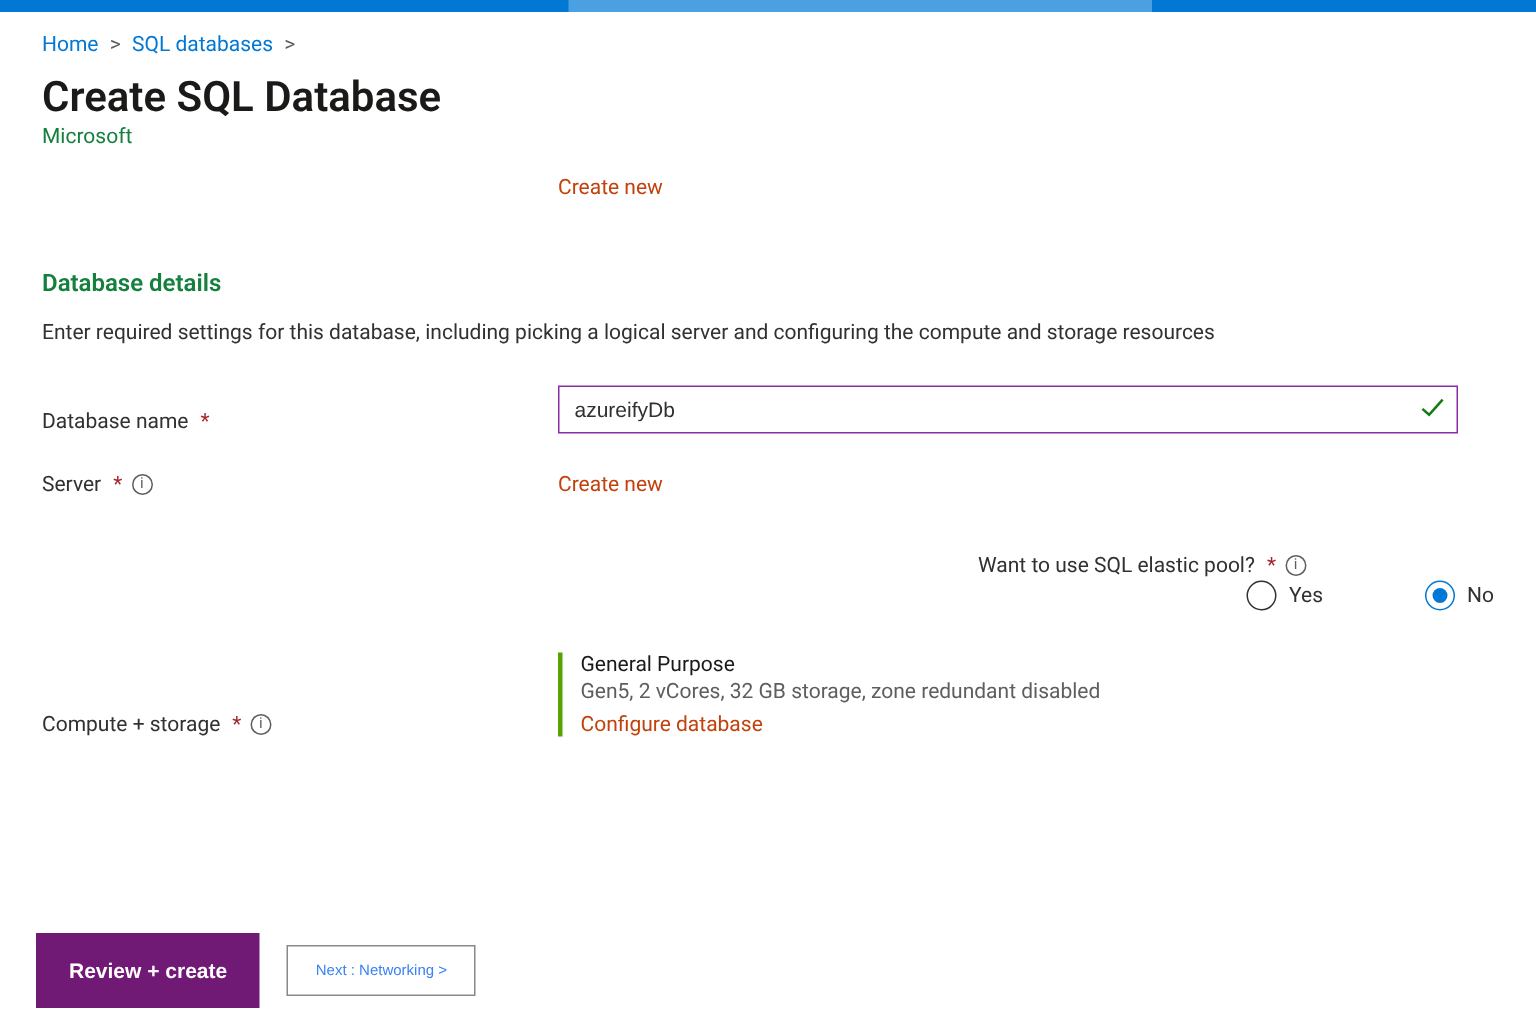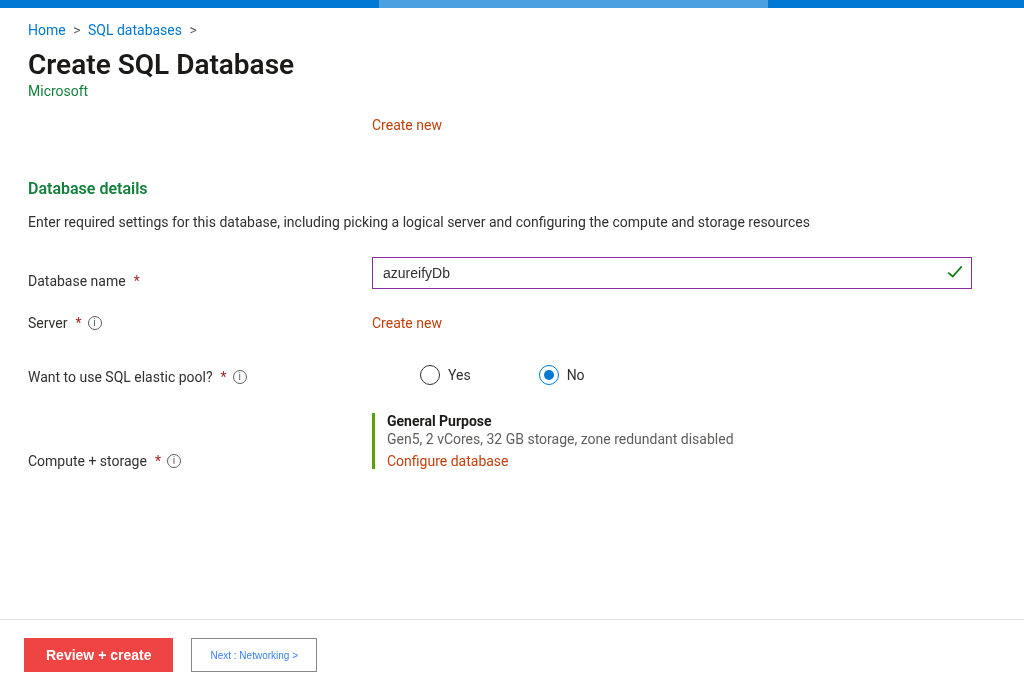--- a/index.html
+++ b/index.html
@@ -151,38 +151,38 @@
       background:#fff;
     }
     .radio-circle.selected{border:1px solid #0078d4;}
     .radio-dot{
       width:10px;height:10px;border-radius:50%;background:#0078d4;
     }
     .compute-block{
       border-left:3px solid #57a300;
       padding-left:12px;
     }
-    .compute-title{font-weight:700;font-size:14px;color:#1b1a19;}
+    .compute-title{font-weight:400;font-size:14px;color:#1b1a19;}
     .compute-desc{font-size:14px;color:#605e5c;margin-top:2px;}
     .footer-sep{
       position:absolute;
       left:0;right:0;
       bottom:66px;
       border-top:1px solid #e1dfdd;
     }
     .footer{
       position:absolute;
       left:0;right:0;bottom:0;
       padding:14px 24px;
       background:#fff;
       display:flex;gap:18px;align-items:center;
     }
     .btn-primary{
-      background:#ef4444;color:#fff;border:none;
-      height:34px;padding:4px 22px;font-size:14px;font-weight:600;
+      background:#701a75;color:#fff;border:none;
+      height:50px;padding:4px 22px;font-size:14px;font-weight:600;
       cursor:pointer;
     }
     .btn-secondary{
       background:#fff;color:#3b82f6;border:1px solid #8a8886;
       height:34px;padding:0 18px;font-size:10px;
       cursor:pointer;
     }
   </style>
 </head>
 <body>
@@ -228,21 +228,21 @@
     <div class="label-col">
       <span>Server</span>
         <span class="req">*</span>
       <span class="info-icon">i</span>
     </div>
     <div class="field-col">
       <a href="#" class="link">Create new</a>
     </div>
   </div>
 
-  <div class="form-row" style="margin-top:32px;">
+  <div class="form-row" style="margin-top:32px;flex-direction:column;">
     <div class="label-col">
       <span>Want to use SQL elastic pool?</span>
         <span class="req">*</span>
       <span class="info-icon">i</span>
     </div>
     <div class="field-col">
       <div class="radio-group">
         <div class="radio">
           <span class="radio-circle"></span>
           <span>Yes</span>

